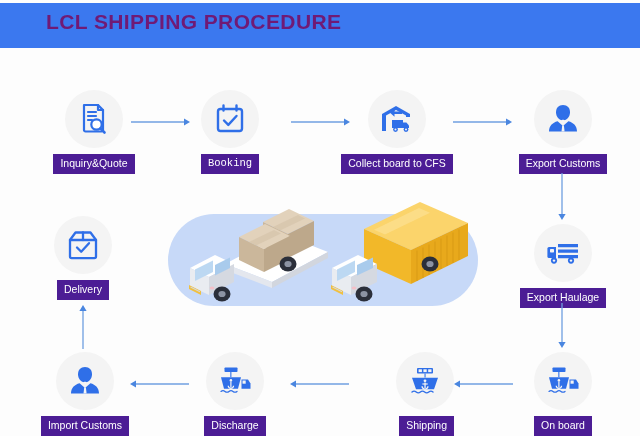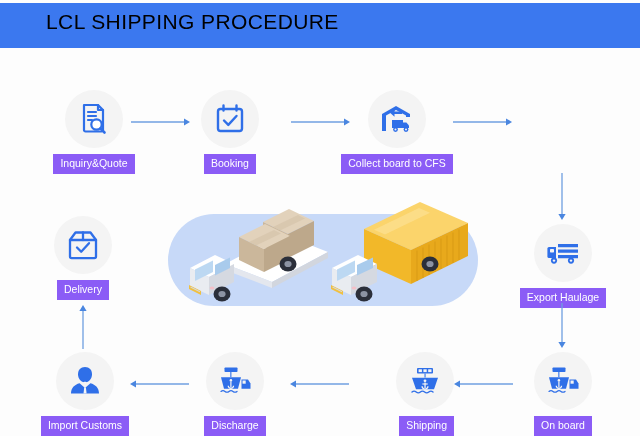--- a/index.html
+++ b/index.html
@@ -23,23 +23,23 @@
     top: 3px;
     width: 640px;
     height: 45px;
     background: #3b78ef;
   }
   #header-title {
     position: absolute;
     left: 46px;
     top: 10px;
     font-size: 21px;
-    font-weight: normal;
+    font-weight: bold;
     letter-spacing: 0.4px;
-    color: #000000;
+    color: #701a75;
     white-space: nowrap;
   }
 
   
   .step {
     position: absolute;
     width: 120px;
     display: flex;
     flex-direction: column;
     align-items: center;
@@ -49,21 +49,21 @@
     height: 58px;
     border-radius: 50%;
     background: #f4f4f4;
     display: flex;
     align-items: center;
     justify-content: center;
   }
   .step-circle svg { display: block; }
   .step-label {
     margin-top: 6px;
-    background: #8b5cf6;
+    background: #4c1d95;
     color: #ffffff;
     font-size: 10.5px;
     line-height: 1;
     padding: 4px 7px 5px 7px;
     white-space: nowrap;
   }
 
   
   .arrow {
     position: absolute;
@@ -98,21 +98,21 @@
             <path d="M11 10 h8 M11 14 h8 M11 18 h4"></path>
           </g>
           <circle cx="19.5" cy="22.5" r="5.2" fill="#ffffff" stroke="#2f6fe8" stroke-width="2.2"></circle>
           <path d="M23.4 26.4 L27.5 30.5" stroke="#2f6fe8" stroke-width="2.6" stroke-linecap="round"></path>
         </svg>
       </span>
     </div>
     <div class="step-label">Inquiry&amp;Quote</div>
   </div>
 
-  <div class="step" style="left:170px; top:90px;">
+  <div class="step" style="left:170px; top:90px;font-family:Liberation Mono, monospace;">
     <div class="step-circle">
       <span>
         <svg width="34" height="34" viewBox="0 0 34 34">
           <g fill="none" stroke="#2f6fe8" stroke-width="2.4" stroke-linecap="round" stroke-linejoin="round">
             <rect x="5" y="7" width="24" height="22" rx="2.5"></rect>
             <path d="M10.5 3.5 v5 M23.5 3.5 v5"></path>
             <path d="M11 18.5 l4.3 4.4 L23.5 14"></path>
           </g>
         </svg>
       </span>
@@ -133,20 +133,35 @@
             <circle cx="27" cy="27.5" r="2.4"></circle>
           </g>
           <circle cx="16.5" cy="27.5" r="1" fill="#f4f4f4"></circle>
           <circle cx="27" cy="27.5" r="1" fill="#f4f4f4"></circle>
         </svg>
       </span>
     </div>
     <div class="step-label">Collect board to CFS</div>
   </div>
 
+  <div class="step" style="left:503px; top:90px;">
+    <div class="step-circle">
+      <span>
+        <svg width="34" height="34" viewBox="0 0 34 34">
+          <g fill="#2f6fe8">
+            <path d="M17 3 c-4.4 0 -7 3 -7 7.2 0 4.4 3.1 8.2 7 8.2 s7 -3.8 7 -8.2 C24 6 21.4 3 17 3 Z"></path>
+            <path d="M11.6 19.2 L17 24 l5.4 -4.8 C27.6 20.6 31 24 31 29.6 H3 C3 24 6.4 20.6 11.6 19.2 Z"></path>
+          </g>
+          <path d="M14.3 19 L17 23.6 L19.7 19 L17 17.6 Z" fill="#f4f4f4"></path>
+          <path d="M16.2 23.4 h1.7 l0.7 6.2 h-3.1 Z" fill="#f4f4f4"></path>
+        </svg>
+      </span>
+    </div>
+    <div class="step-label">Export Customs</div>
+  </div>
 
   <div class="step" style="left:503px; top:224px;">
     <div class="step-circle">
       <span>
         <svg width="36" height="30" viewBox="0 0 36 30">
           <g fill="#2f6fe8">
             <path d="M4 9 h7 v11 h-7 a1.6 1.6 0 0 1 -1.6 -1.6 v-7.8 A1.6 1.6 0 0 1 4 9 Z"></path>
             <path d="M13 6 h20 v3.2 h-20 Z M13 11.5 h20 v3.2 h-20 Z M13 17 h20 v3.2 h-20 Z"></path>
             <circle cx="9" cy="22.6" r="3.1"></circle>
             <circle cx="26" cy="22.6" r="3.1"></circle>

